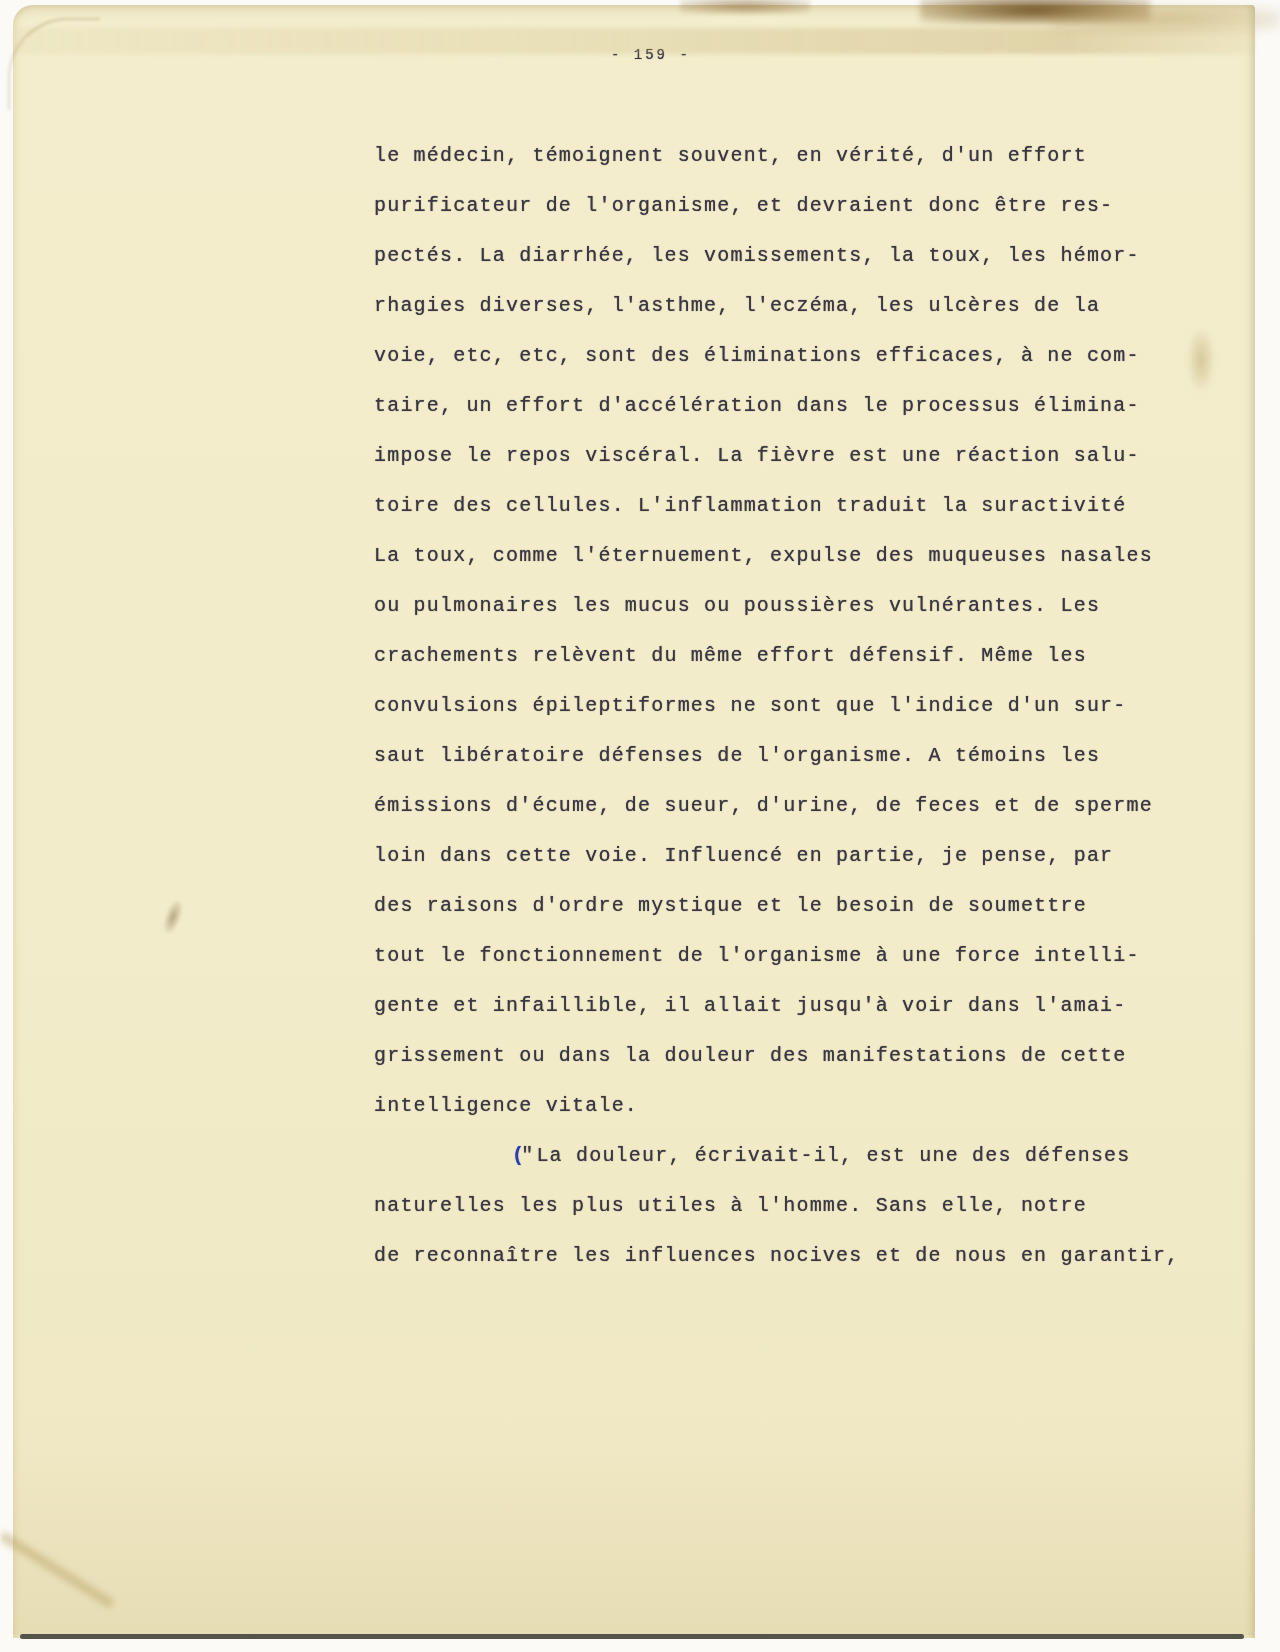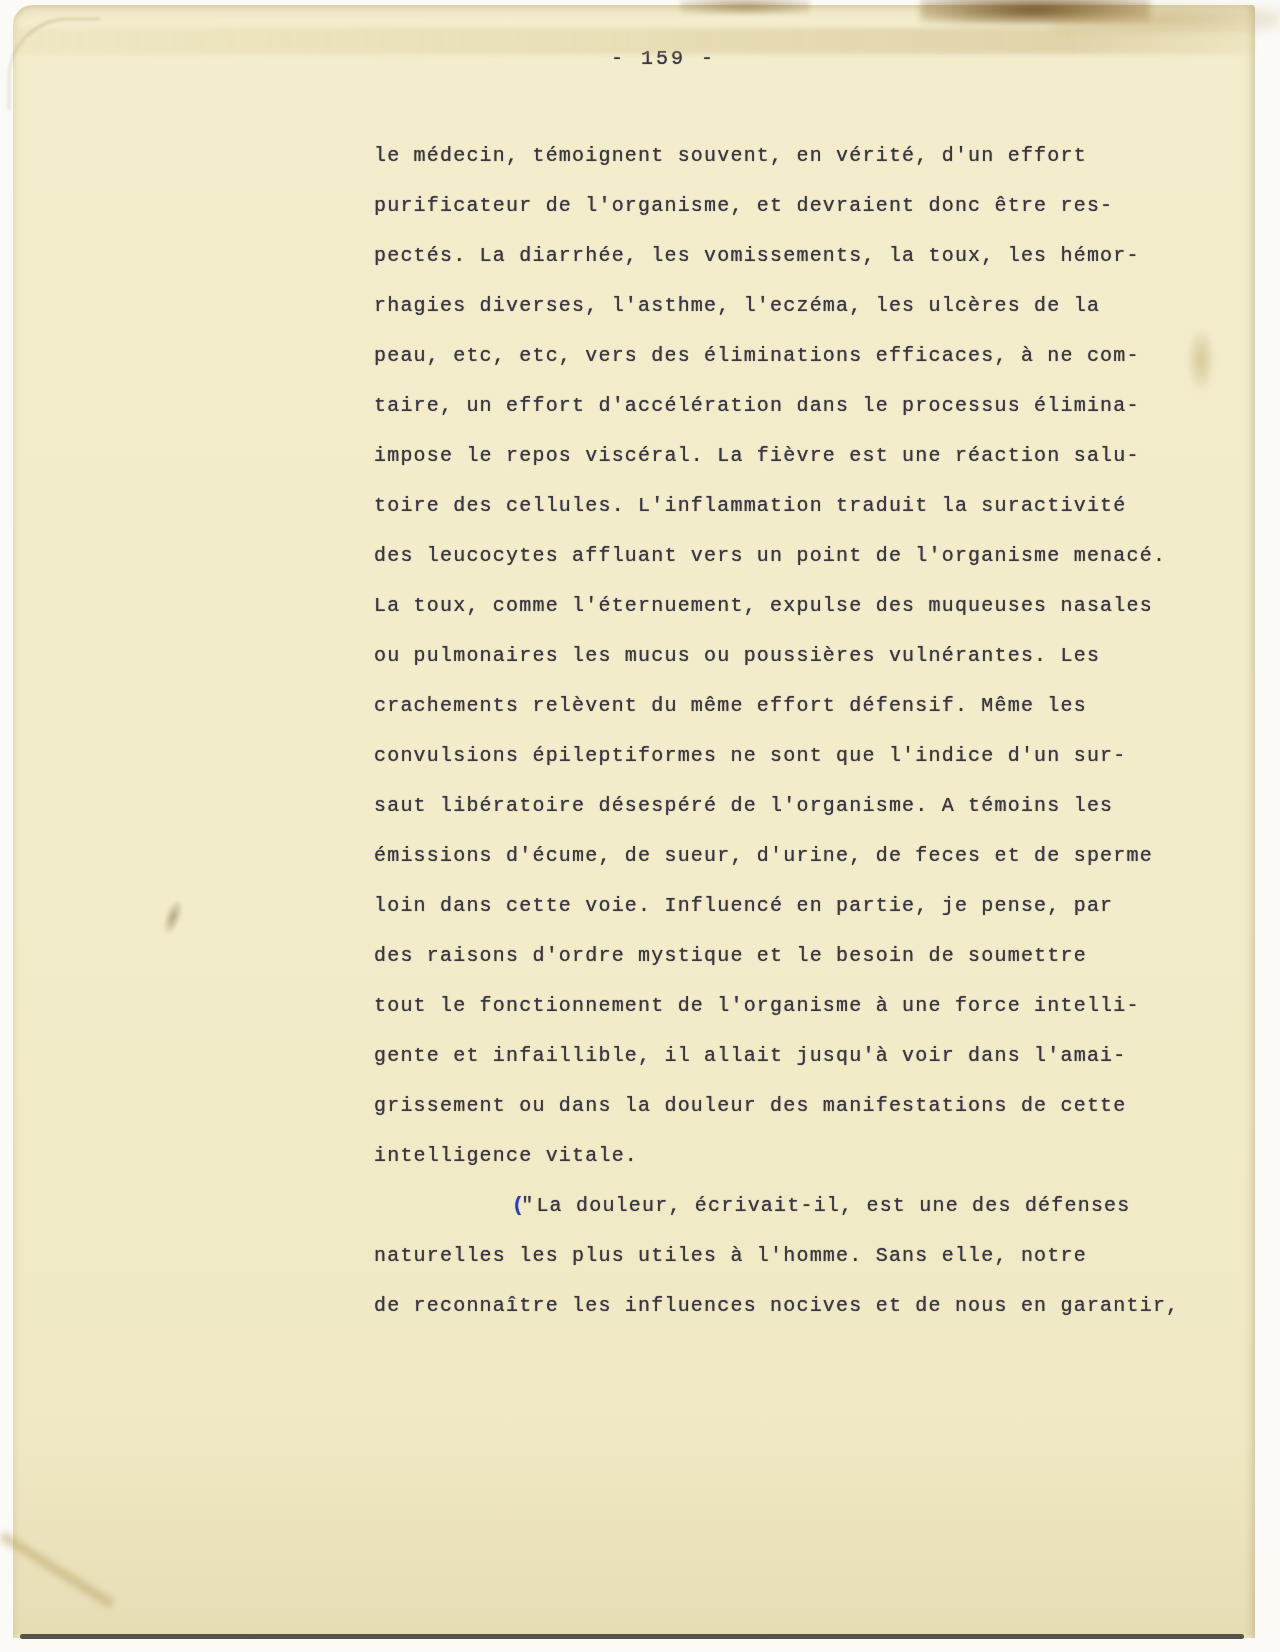--- a/index.html
+++ b/index.html
@@ -84,21 +84,21 @@
     filter: blur(2px);
   }
   .shade-bottom {
     left: 13px; top: 1440px; width: 1242px; height: 195px;
     background: linear-gradient(180deg, rgba(180,160,100,0) 0%, rgba(180,160,100,0.14) 100%);
   }
   .page-number {
     position: absolute;
     left: 598px;
     top: 42px;
-    font-size: 20px;
+    font-size: 14px;
     letter-spacing: 3px;
     color: #3a3740;
     text-shadow: 0 0 1px rgba(50,45,55,0.85);
   }
   .text-block {
     position: absolute;
     left: 325px;
     top: 136px;
     width: 930px;
   }
@@ -128,30 +128,29 @@
 </head>
 <body>
 
 <div class="paper">
   <div class="page-number">- 159 -</div>
   <div class="text-block">
       <div class="line"><span>le médecin, témoignent souvent, en vérité, d'un effort</span></div>
       <div class="line"><span>purificateur de l'organisme, et devraient donc être res-</span></div>
       <div class="line"><span>pectés. La diarrhée, les vomissements, la toux, les hémor-</span></div>
       <div class="line"><span>rhagies diverses, l'asthme, l'eczéma, les ulcères de la</span></div>
-      <div class="line"><span>peau, etc, etc, vers des éliminations efficaces, à ne com-</span></div>
+      <div class="line"><span>voie, etc, etc, sont des éliminations efficaces, à ne com-</span></div>
       <div class="line"><span>taire, un effort d'accélération dans le processus élimina-</span></div>
       <div class="line"><span>impose le repos viscéral. La fièvre est une réaction salu-</span></div>
       <div class="line"><span>toire des cellules. L'inflammation traduit la suractivité</span></div>
-      <div class="line"><span>des leucocytes affluant vers un point de l'organisme menacé.</span></div>
       <div class="line"><span>La toux, comme l'éternuement, expulse des muqueuses nasales</span></div>
       <div class="line"><span>ou pulmonaires les mucus ou poussières vulnérantes. Les</span></div>
       <div class="line"><span>crachements relèvent du même effort défensif. Même les</span></div>
       <div class="line"><span>convulsions épileptiformes ne sont que l'indice d'un sur-</span></div>
-      <div class="line"><span>saut libératoire désespéré de l'organisme. A témoins les</span></div>
+      <div class="line"><span>saut libératoire défenses de l'organisme. A témoins les</span></div>
       <div class="line"><span>émissions d'écume, de sueur, d'urine, de feces et de sperme</span></div>
       <div class="line"><span>loin dans cette voie. Influencé en partie, je pense, par</span></div>
       <div class="line"><span>des raisons d'ordre mystique et le besoin de soumettre</span></div>
       <div class="line"><span>tout le fonctionnement de l'organisme à une force intelli-</span></div>
       <div class="line"><span>gente et infaillible, il allait jusqu'à voir dans l'amai-</span></div>
       <div class="line"><span>grissement ou dans la douleur des manifestations de cette</span></div>
       <div class="line"><span>intelligence vitale.</span></div>
       <div class="line indent"><span class="blue-mark">(</span><span class="quote-mark">"</span><span>La douleur, écrivait-il, est une des défenses</span></div>
       <div class="line"><span>naturelles les plus utiles à l'homme. Sans elle, notre</span></div>
       <div class="line"><span>de reconnaître les influences nocives et de nous en garantir,</span></div>

